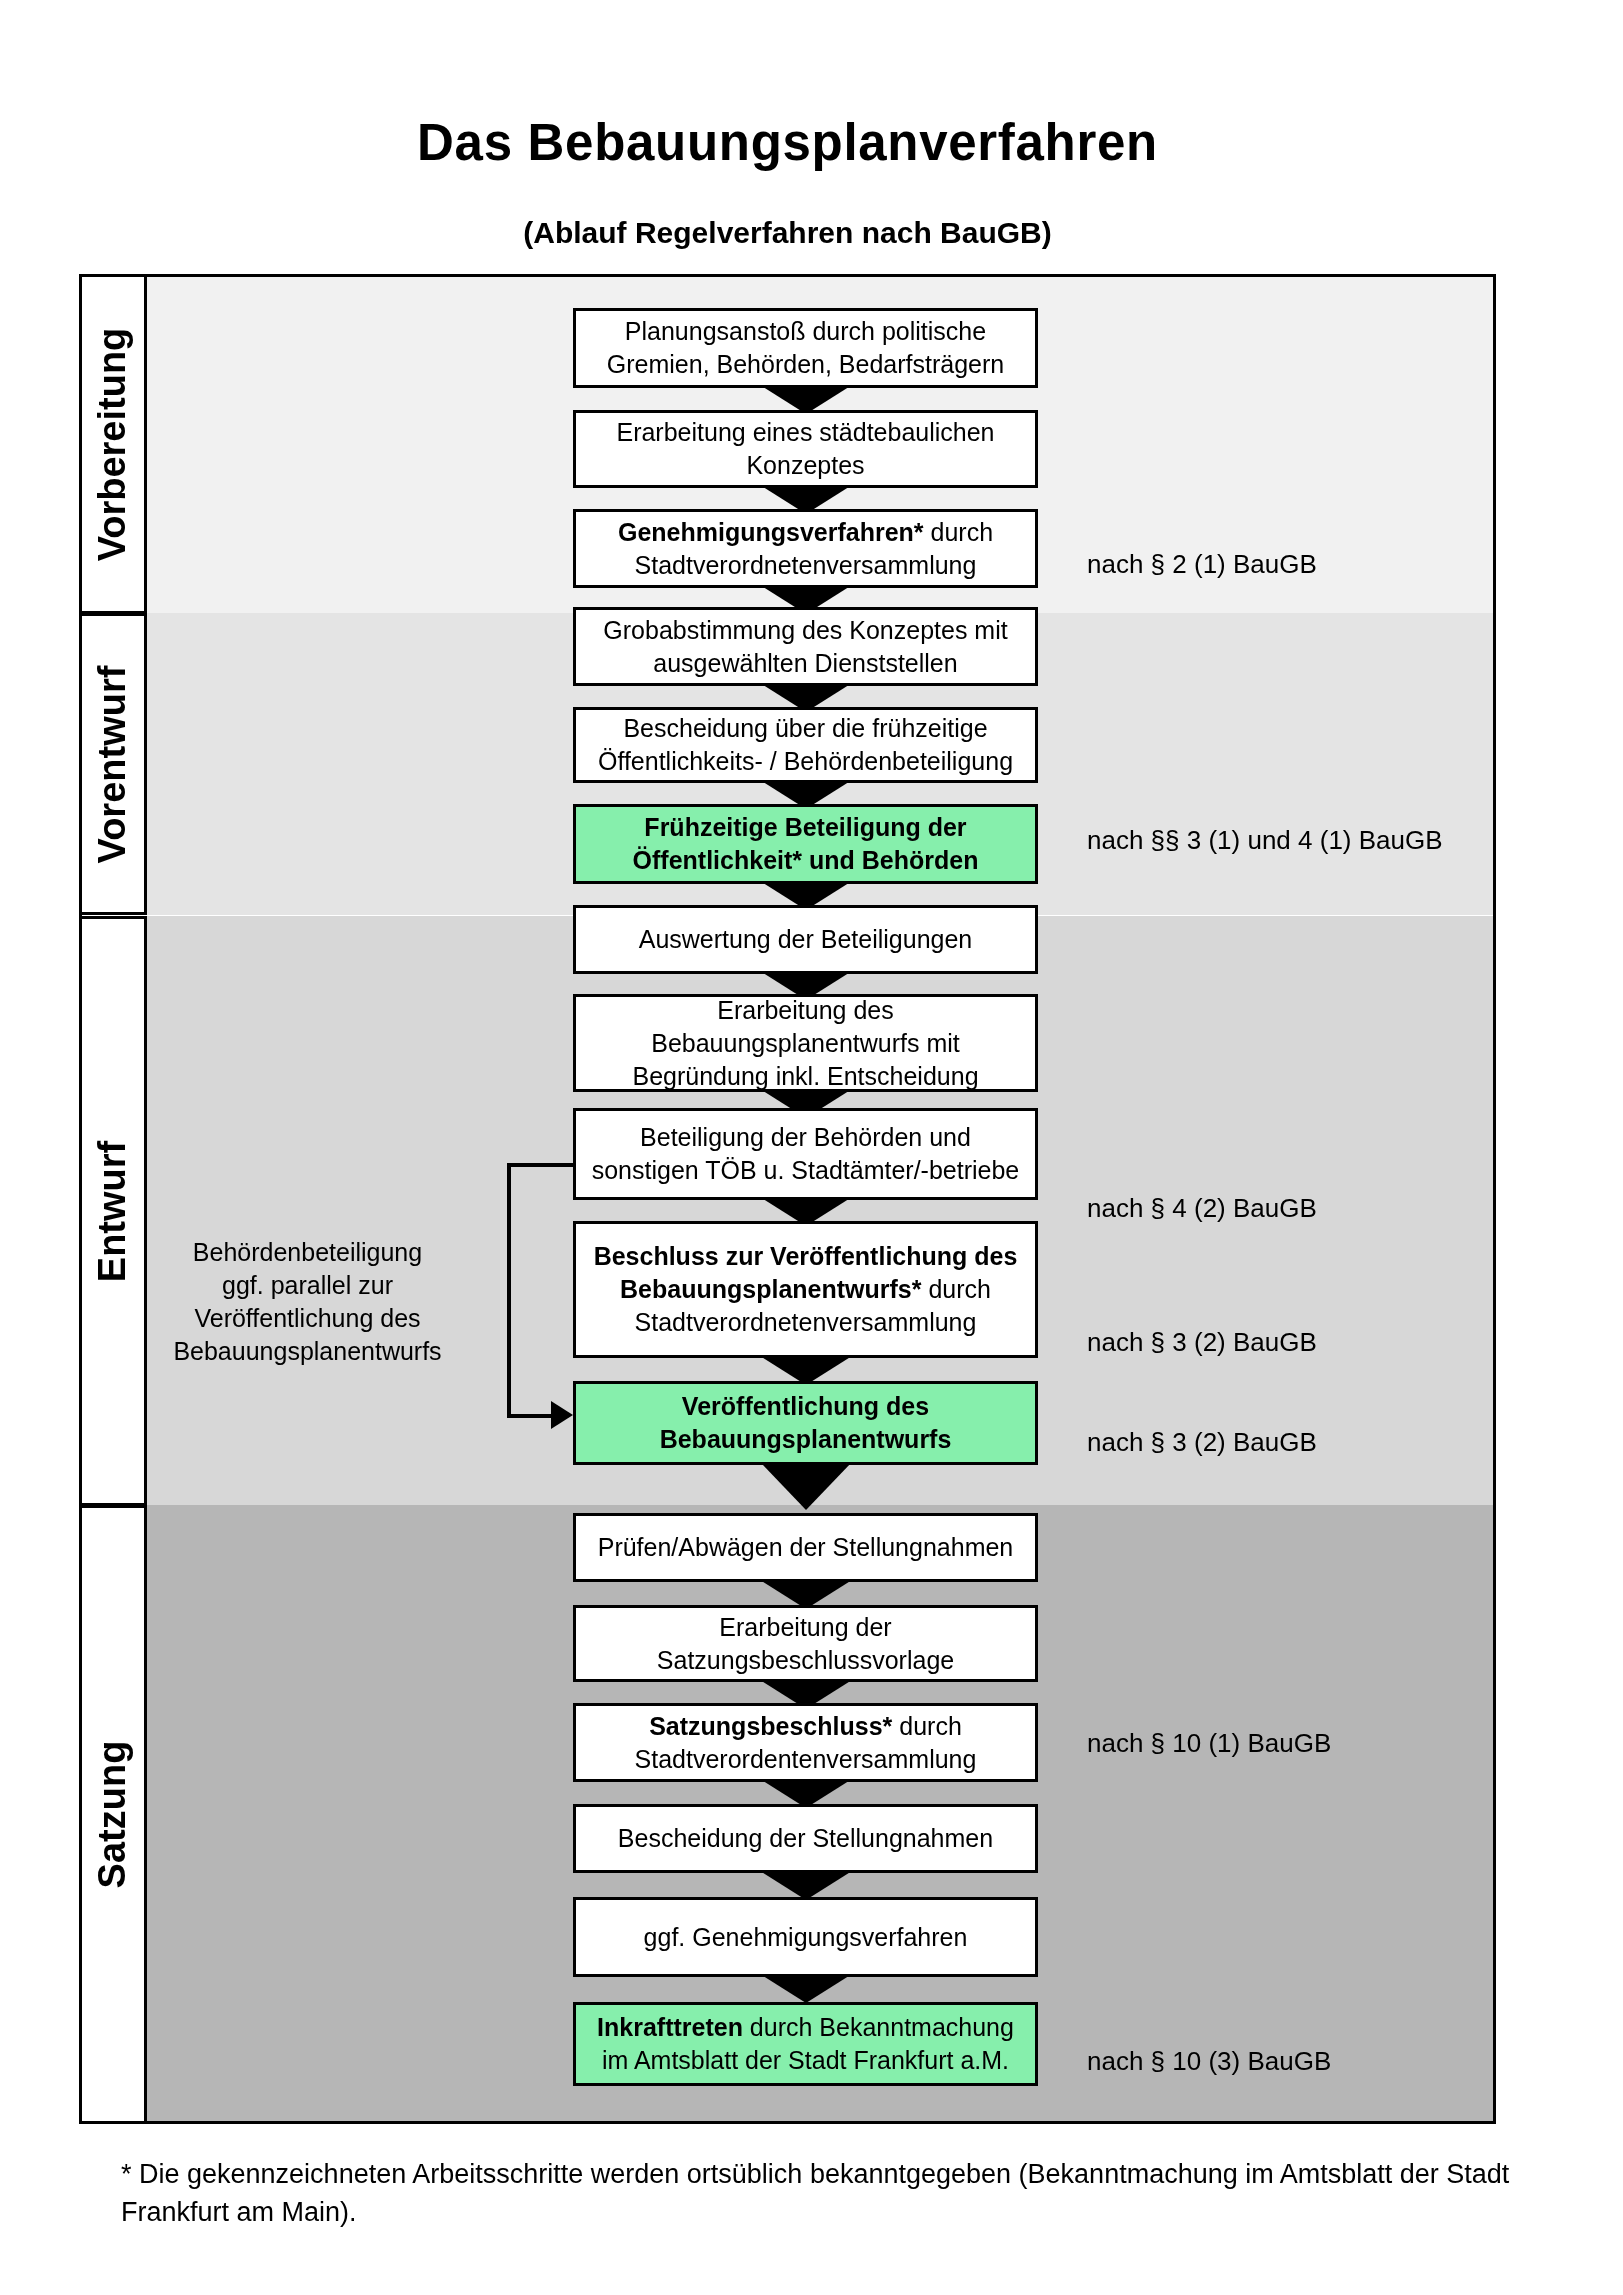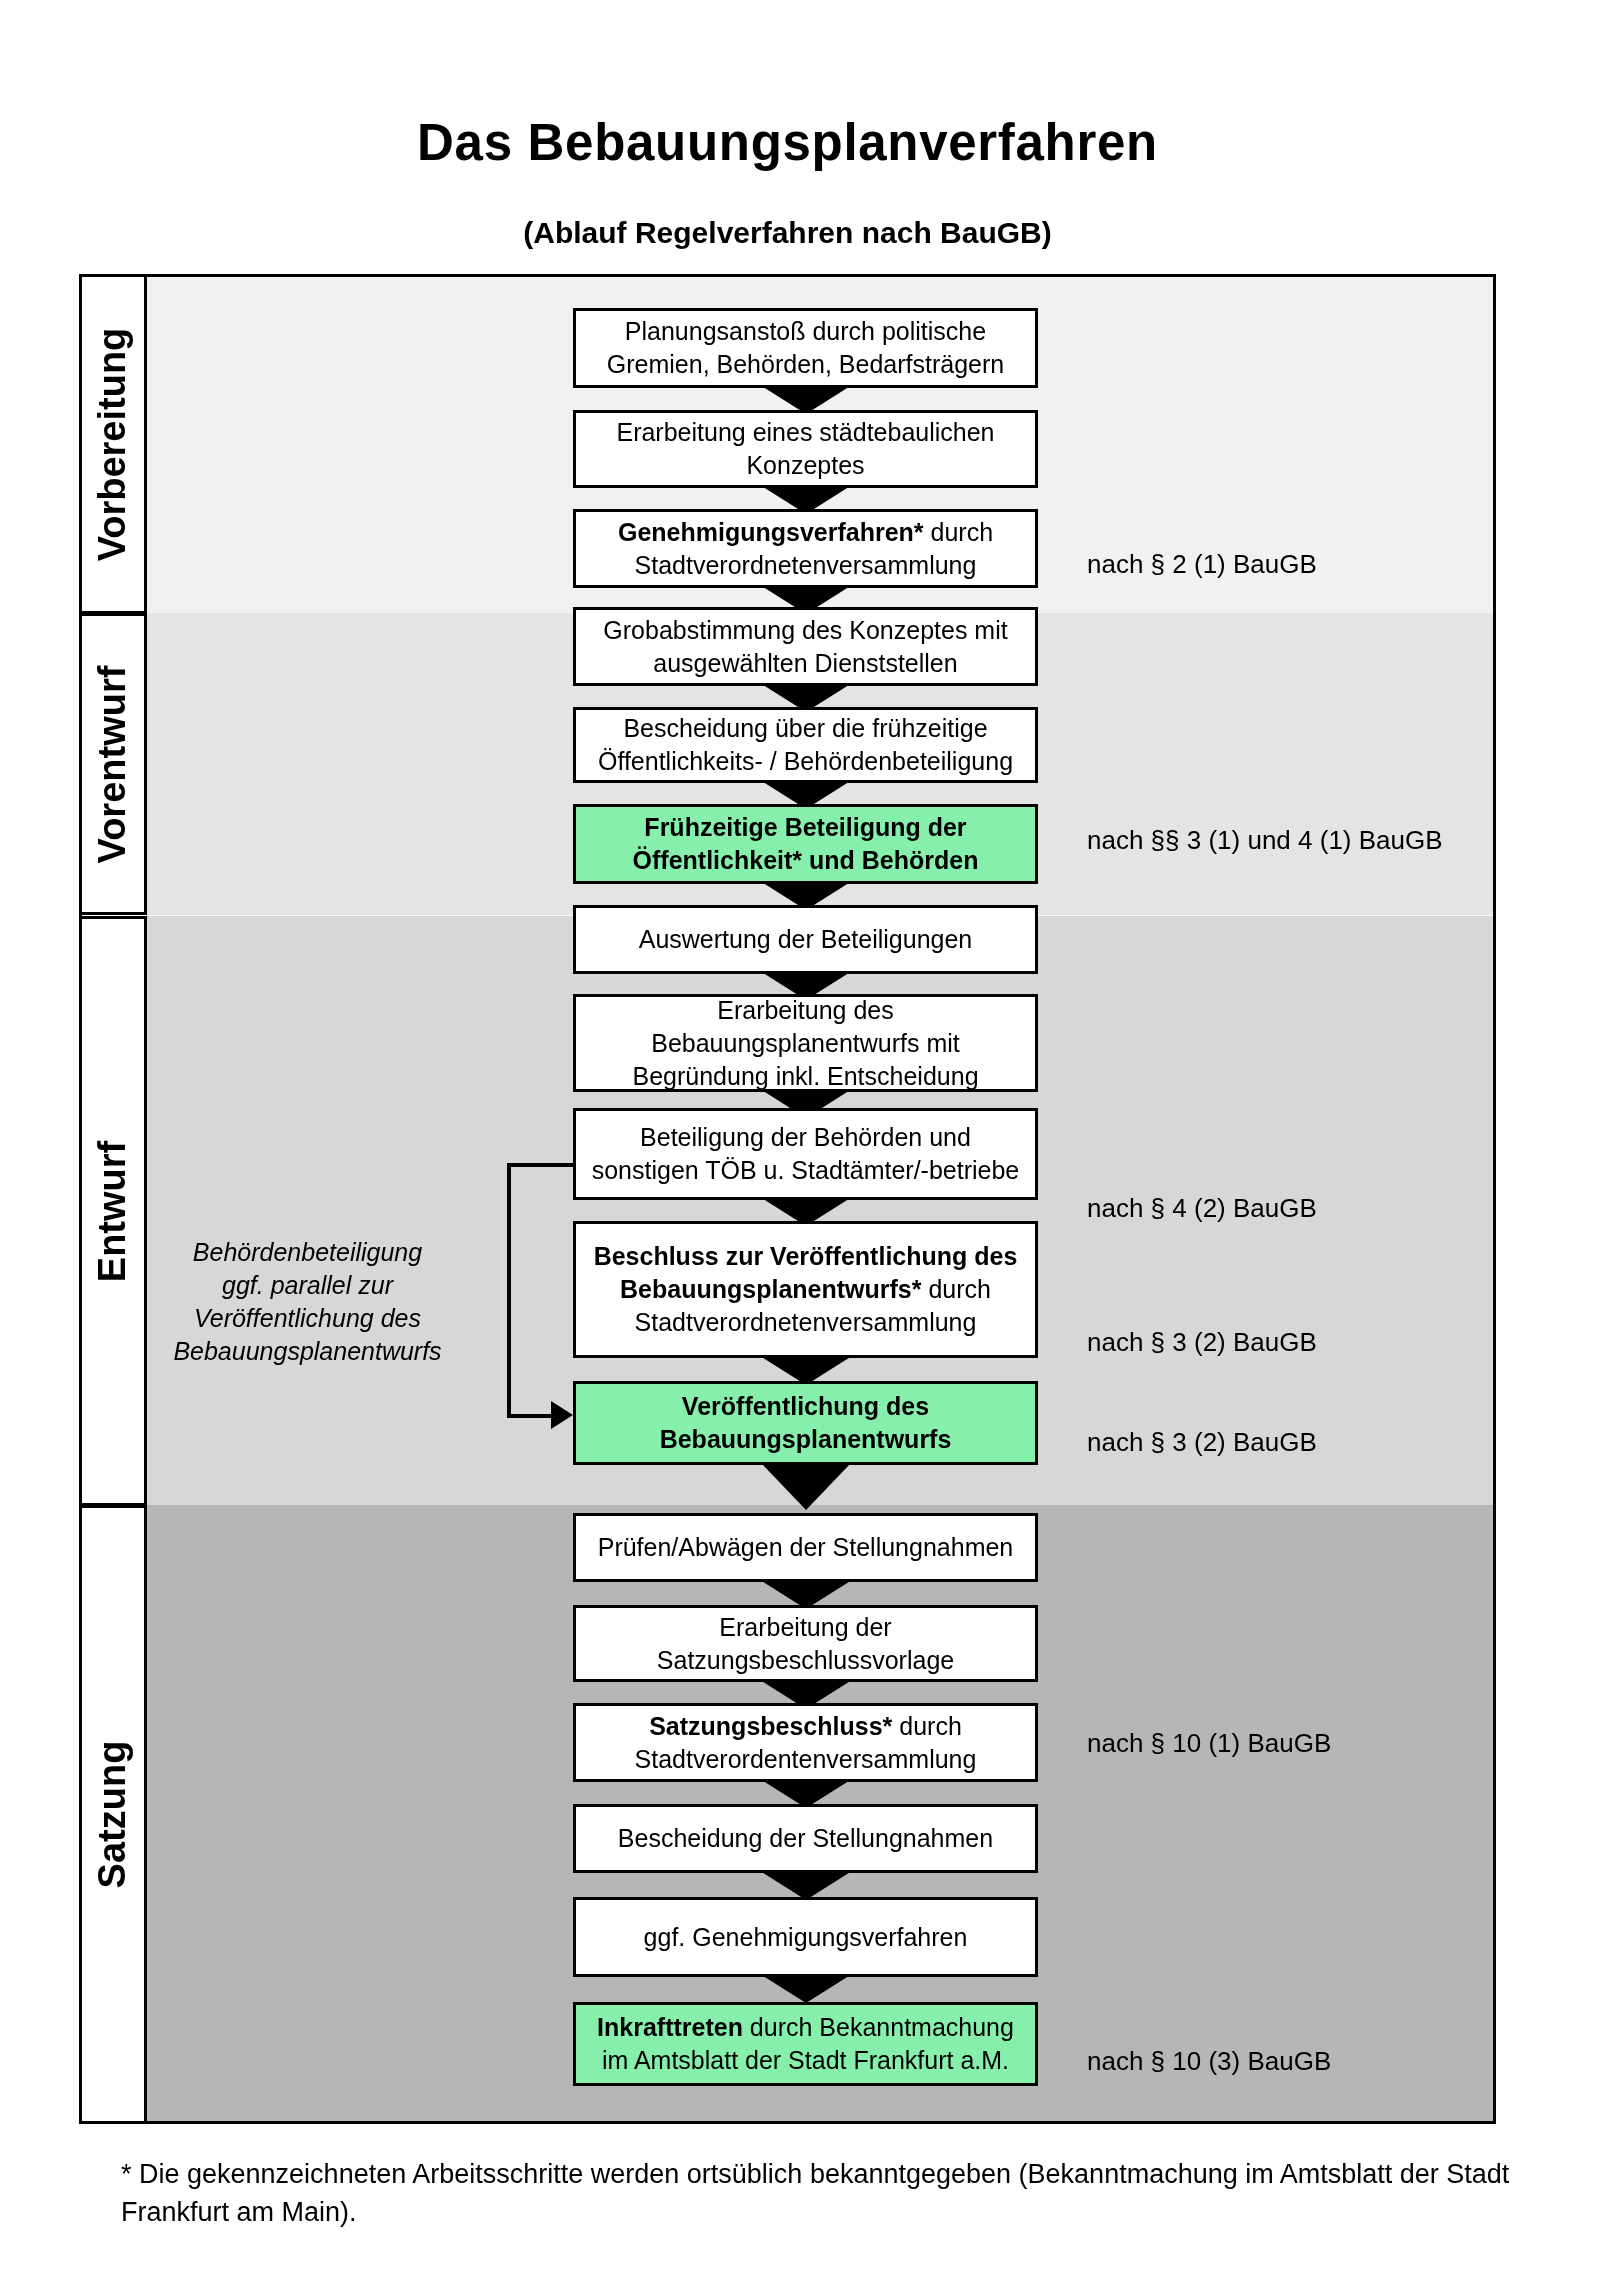--- a/index.html
+++ b/index.html
@@ -40,21 +40,21 @@
   .arr{
     position:absolute;left:760px;width:0;height:0;z-index:1;
     border-left:46px solid transparent;border-right:46px solid transparent;
     border-top:29px solid #000;
   }
   .ref{
     position:absolute;left:1087px;font-size:26px;white-space:nowrap;z-index:2;
   }
   .sidenote{
     position:absolute;left:144px;top:1236px;width:327px;z-index:2;
-    text-align:center;font-size:25px;line-height:33px;font-style:italic;
+    text-align:center;font-size:25px;line-height:33px;
   }
   .conn{position:absolute;background:#000;z-index:2;}
   .conn-arrow{
     position:absolute;left:551px;top:1401px;width:0;height:0;z-index:2;
     border-top:14.4px solid transparent;border-bottom:14.4px solid transparent;
     border-left:22px solid #000;
   }
   .footnote{
     position:absolute;left:121px;top:2155px;width:1397px;
     font-size:27px;line-height:38px;z-index:2;

